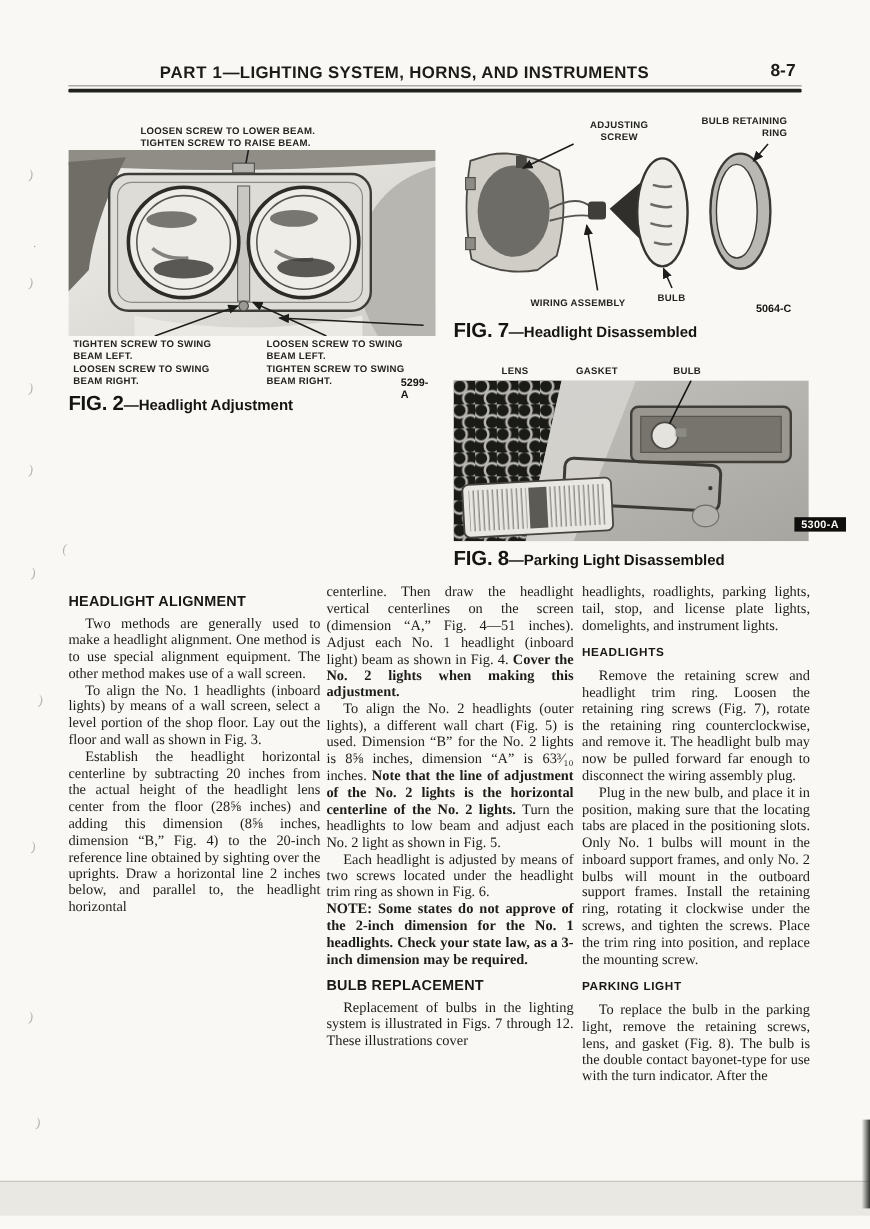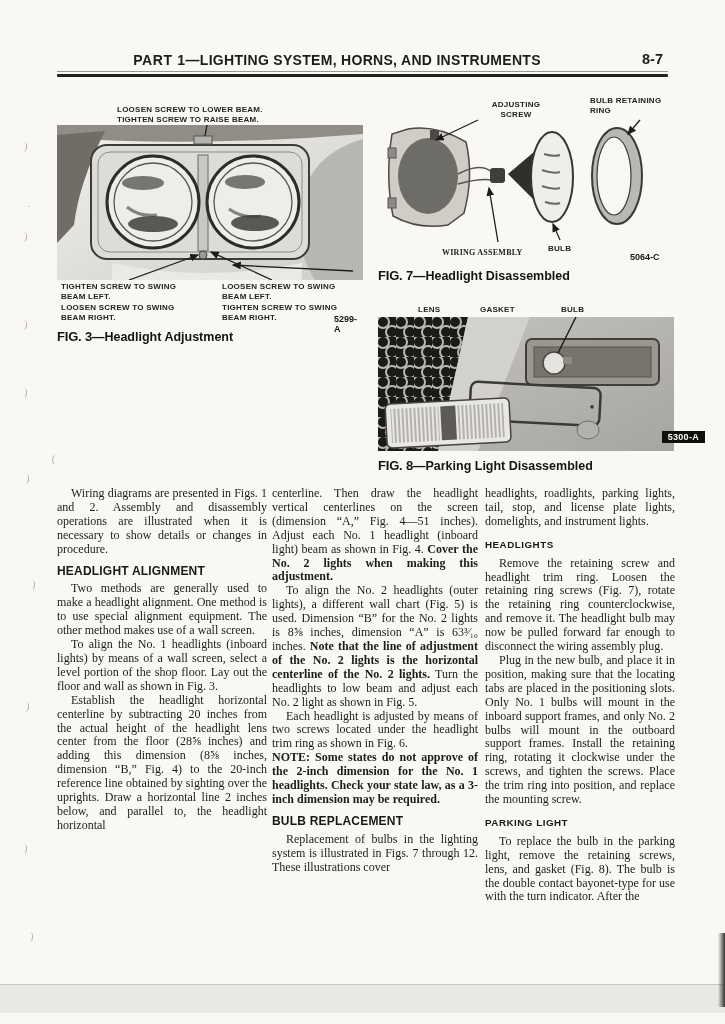--- a/index.html
+++ b/index.html
@@ -29,40 +29,40 @@
   }
 
   
   .figblock{position:absolute;}
   .figlabel{
     font-size:8px;font-weight:700;letter-spacing:.25px;line-height:1.3;
     color:#232320;white-space:pre-line;
   }
   .figcode{font-size:9px;font-weight:800;color:#161614;}
   .figcaption{font-family:"Liberation Sans",sans-serif;color:#141412;}
-  .figcaption .fl{font-size:13px;font-weight:800;letter-spacing:-.2px;}
+  .figcaption .fl{font-size:17px;font-weight:800;letter-spacing:-.2px;}
   .figcaption .ft{font-size:12.5px;font-weight:700;}
 
   .illus{display:block;}
 
   
   #fig6{left:57px;top:103px;width:306px;height:250px;}
   #fig6 .lbl-top{position:absolute;left:60px;top:2px;width:200px;}
   #fig6 .illus{position:absolute;left:0px;top:22px;}
   #fig6 .lbl-bl{position:absolute;left:4px;top:179px;width:150px;}
   #fig6 .lbl-br{position:absolute;left:165px;top:179px;width:140px;}
   #fig6 .figcode{position:absolute;left:253px;top:211px;margin-left:24px;}
   #fig6 .figcaption{position:absolute;left:0px;top:224px;}
 
   
   #fig7{left:378px;top:96px;width:296px;height:195px;}
   #fig7 .lbl-adj{position:absolute;left:98px;top:4px;width:80px;text-align:center;}
-  #fig7 .lbl-ring{position:absolute;left:212px;top:0px;width:86px;text-align:left;}
+  #fig7 .lbl-ring{position:absolute;left:192px;top:0px;width:86px;text-align:right;}
   #fig7 .illus{position:absolute;left:0px;top:22px;}
-  #fig7 .lbl-wire{position:absolute;left:64px;top:152px;width:120px;font-family:Liberation Serif, serif;}
+  #fig7 .lbl-wire{position:absolute;left:64px;top:152px;width:120px;}
   #fig7 .lbl-bulb{position:absolute;left:170px;top:148px;}
   #fig7 .figcode{position:absolute;left:252px;top:156px;}
   #fig7 .figcaption{position:absolute;left:0px;top:170px;}
 
   
   #fig8{left:378px;top:303px;width:332px;height:178px;}
   #fig8 .lbl-lens{position:absolute;left:40px;top:2px;}
   #fig8 .lbl-gasket{position:absolute;left:102px;top:2px;}
   #fig8 .lbl-bulb{position:absolute;left:183px;top:2px;}
   #fig8 .illus{position:absolute;left:0px;top:14px;}
@@ -154,21 +154,21 @@
     <div class="figlabel lbl-bl">TIGHTEN SCREW TO SWING
 BEAM LEFT.
 LOOSEN SCREW TO SWING
 BEAM RIGHT.</div>
     <div class="figlabel lbl-br">LOOSEN SCREW TO SWING
 BEAM LEFT.
 TIGHTEN SCREW TO SWING
 BEAM RIGHT.</div>
     <div class="figcode">5299-A</div>
     <div class="figcaption">
-      <span class="fl">FIG. 3</span><span class="ft">—Headlight Adjustment</span>
+      <span class="fl">FIG. 2</span><span class="ft">—Headlight Adjustment</span>
     </div>
   </div>
 
   <div class="figblock" id="fig7">
     <div class="figlabel lbl-adj">ADJUSTING
 SCREW</div>
     <div class="figlabel lbl-ring">BULB RETAINING
 RING</div>
     <svg class="illus" width="296" height="126" viewBox="0 0 296 126">
       <defs>
@@ -243,21 +243,20 @@
       <ellipse cx="210" cy="113" rx="11" ry="9" fill="#b3b1ac" stroke="#6f6e68" stroke-width="1"></ellipse>
     </svg>
     <div class="codepatch">5300-A</div>
     <div class="figcaption">
       <span class="fl">FIG. 8</span><span class="ft">—Parking Light Disassembled</span>
     </div>
   </div>
 
   <div class="cols">
     <div class="col col1">
-        <p class="indent"><span>Wiring diagrams are presented in Figs. 1 and 2. Assembly and disassembly operations are illustrated when it is necessary to show details or changes in procedure.</span></p>
         <h3 class="heading">HEADLIGHT ALIGNMENT</h3>
         <p class="indent"><span>Two methods are generally used to make a headlight alignment. One method is to use special alignment equipment. The other method makes use of a wall screen.</span></p>
         <p class="indent"><span>To align the No. 1 headlights (inboard lights) by means of a wall screen, select a level portion of the shop floor. Lay out the floor and wall as shown in Fig. 3.</span></p>
         <p class="indent"><span>Establish the headlight horizontal centerline by subtracting 20 inches from the actual height of the headlight lens center from the floor (28⅝ inches) and adding this dimension (8⅝ inches, dimension “B,” Fig. 4) to the 20-inch reference line obtained by sighting over the uprights. Draw a horizontal line 2 inches below, and parallel to, the headlight horizontal</span></p>
       </div>
     <div class="col col2">
         <p class=""><span>centerline. Then draw the headlight vertical centerlines on the screen (dimension “A,” Fig. 4—51 inches). Adjust each No. 1 headlight (inboard light) beam as shown in Fig. 4. </span><b>Cover the No. 2 lights when making this adjustment.</b></p>
         <p class="indent"><span>To align the No. 2 headlights (outer lights), a different wall chart (Fig. 5) is used. Dimension “B” for the No. 2 lights is 8⅝ inches, dimension “A” is 63³⁄₁₀ inches. </span><b>Note that the line of adjustment of the No. 2 lights is the horizontal centerline of the No. 2 lights.</b><span> Turn the headlights to low beam and adjust each No. 2 light as shown in Fig. 5.</span></p>
         <p class="indent"><span>Each headlight is adjusted by means of two screws located under the headlight trim ring as shown in Fig. 6.</span></p>
         <p class=""><b>NOTE: Some states do not approve of the 2-inch dimension for the No. 1 headlights. Check your state law, as a 3-inch dimension may be required.</b></p>

